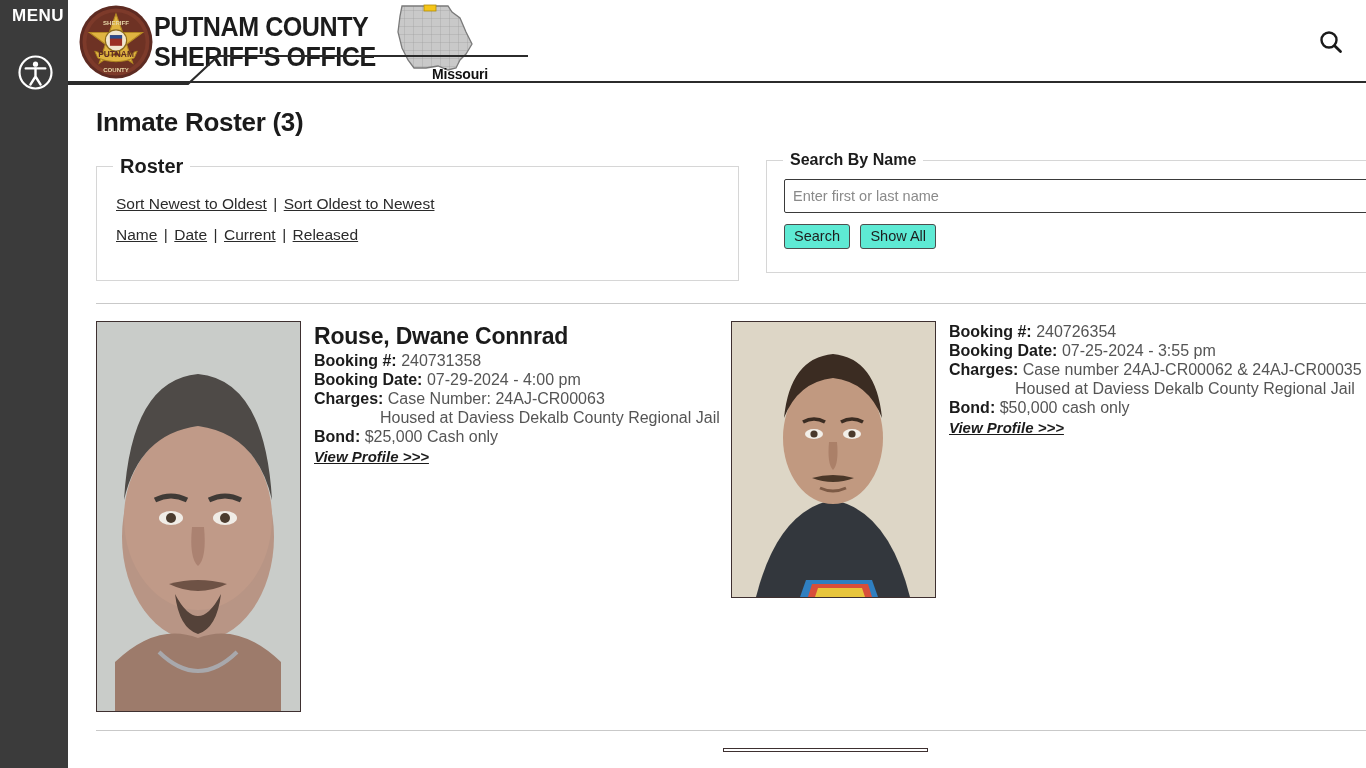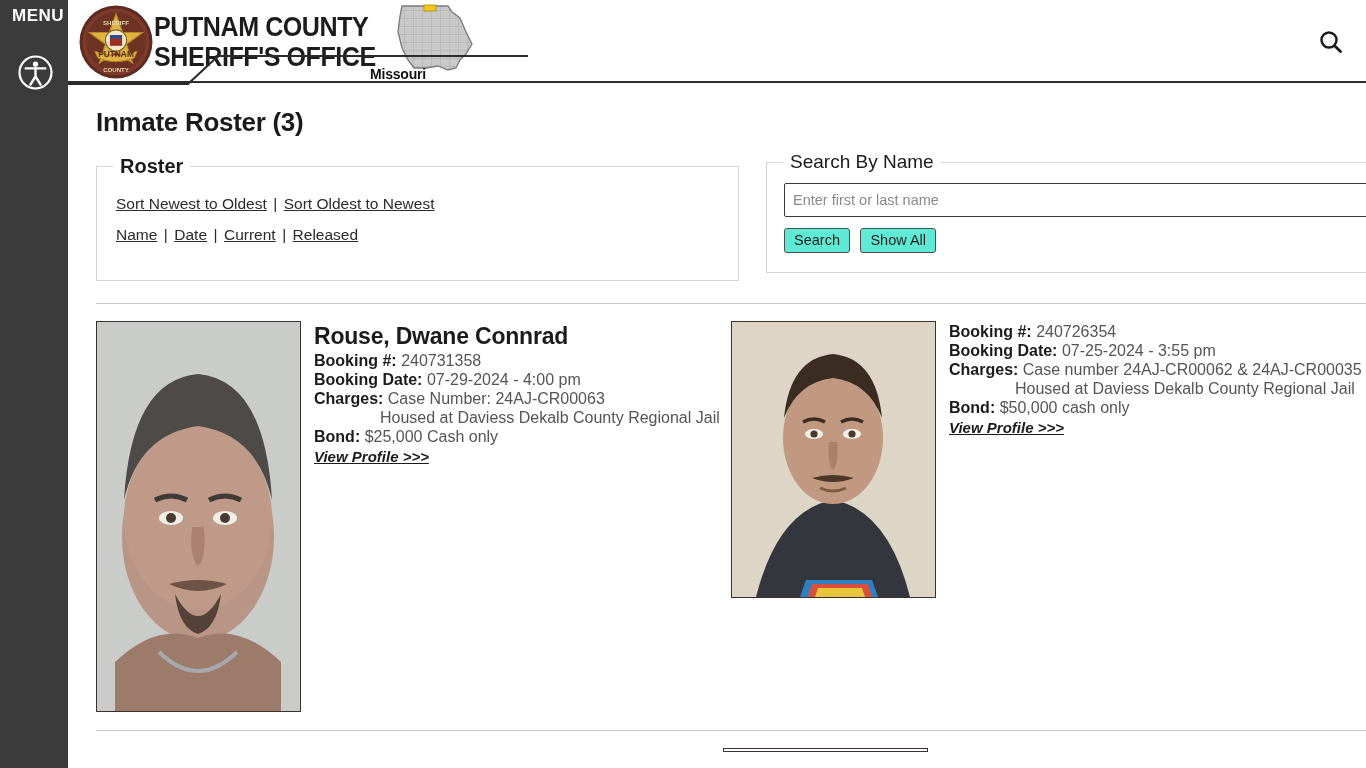--- a/index.html
+++ b/index.html
@@ -81,23 +81,23 @@
     transform: scaleX(0.93);
     transform-origin: left center;
     white-space: nowrap;
   }
   #mo-map {
     position: absolute; left: 318px; top: 2px;
     width: 96px; height: 82px;
   }
   #mo-label {
     position: absolute;
-    left: 302px; top: 66px;
+    left: 324px; top: 66px;
     width: 96px;
-    text-align: left;
+    text-align: right;
     font-size: 14px;
     font-weight: bold;
     color: #111;
     letter-spacing: -.2px;
   }
   #header-search {
     position: absolute; right: 18px; top: 26px;
     width: 34px; height: 34px;
     cursor: pointer;
   }
@@ -141,22 +141,22 @@
   }
   #options-panel > legend {
     font-size: 20px;
     font-weight: bold;
   }
   #search-panel {
     left: 670px; top: -4px;
     width: 617px; height: 122px;
   }
   #search-panel > legend {
-    font-size: 19px;
-    font-weight: normal;
+    font-size: 16px;
+    font-weight: bold;
   }
   .optrow { margin: 9px 0 0 3px; line-height: 22px; }
   .optrow:first-of-type { margin-top: 11px; }
   a.opt {
     color: #2b2b2b;
     font-size: 15.5px;
     text-decoration: underline;
     cursor: pointer;
   }
   .sep { color: #2b2b2b; font-size: 15.5px; padding: 0 2px; }

